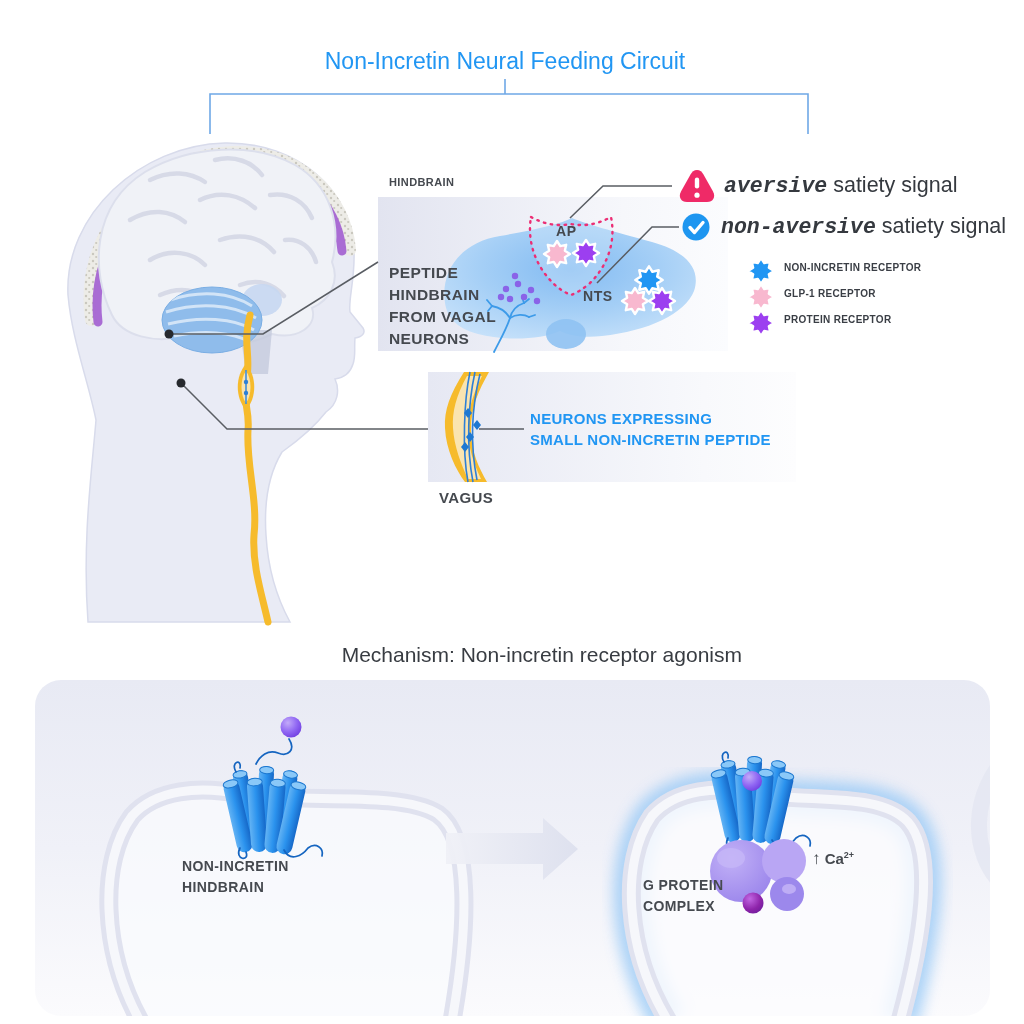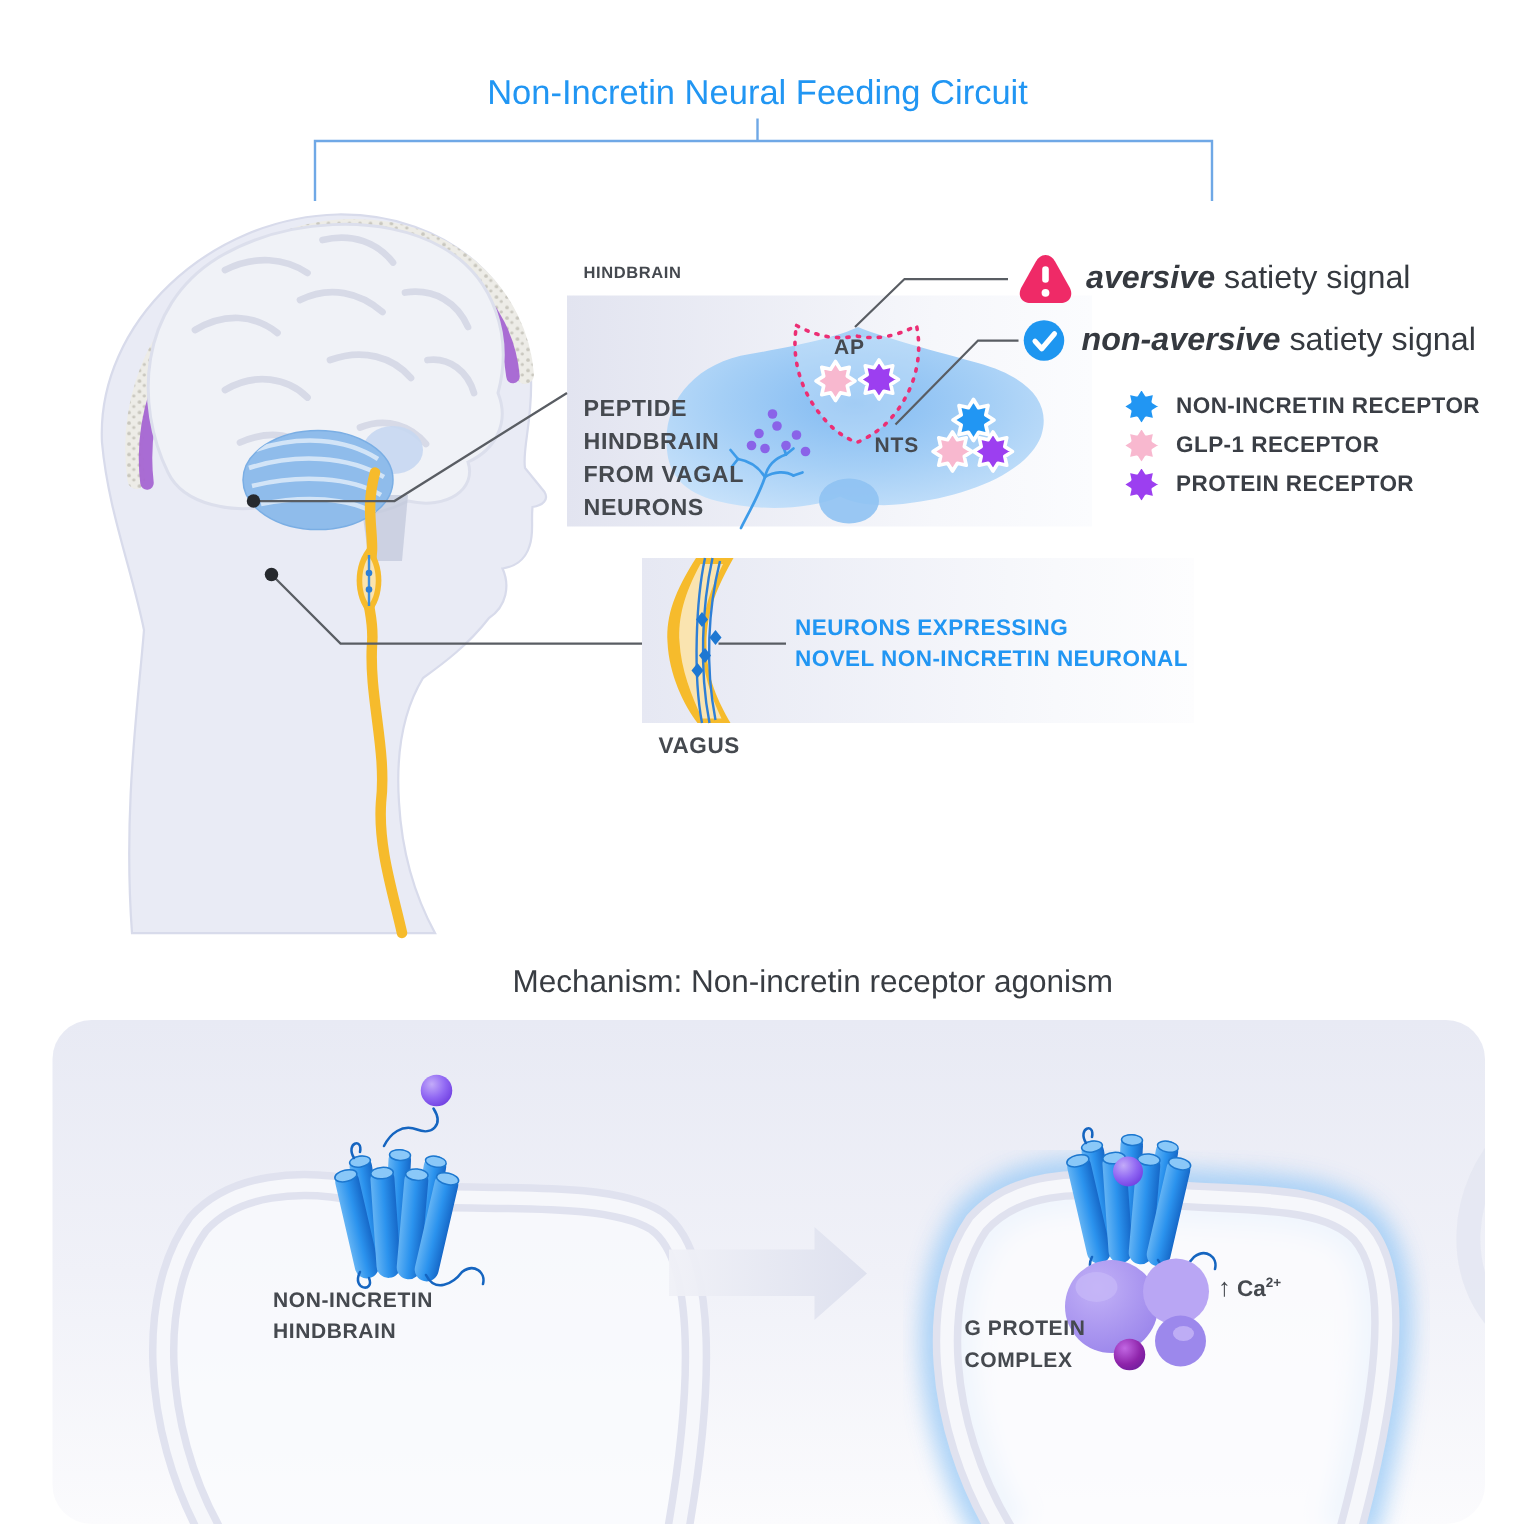--- a/index.html
+++ b/index.html
@@ -4,24 +4,24 @@
 <style>
   html,body{margin:0;padding:0;background:#ffffff;}
   .stage{position:relative;width:1024px;height:1024px;background:#ffffff;overflow:hidden;
          font-family:"Liberation Sans",sans-serif;color:#35393F;}
   .stage svg.scene{position:absolute;left:0;top:0;}
   .lbl{position:absolute;white-space:nowrap;}
   .caps{font-weight:600;letter-spacing:.4px;color:#45494F;}
   .t-title{font-size:23px;font-weight:500;color:#2196F3;text-align:center;}
   .t-mech{font-size:21px;font-weight:500;color:#383C42;text-align:right;}
   .sig{font-size:21.5px;color:#35393F;}
-  .sig .em{font-style:italic;font-weight:700;}
+  .sig .em{font-style:italic;font-weight:700;font-family:Liberation Mono, monospace;}
   .blue-note{color:#2196F3;font-weight:600;font-size:15px;letter-spacing:.3px;line-height:21px;}
   .small-caps{font-size:14px;line-height:19px;}
-  .leg{font-size:15px;font-weight:600;letter-spacing:.3px;color:#3A3E45;}
+  .leg{font-size:10px;font-weight:600;letter-spacing:.3px;color:#3A3E45;}
   .ca{font-size:15px;font-weight:600;color:#45494F;}
   .ca .arr{font-size:17px;font-weight:400;}
   .ca sup{font-size:9px;}
 </style>
 </head>
 <body>
 
 <div class="stage">
 
 <svg class="scene" width="1024" height="1024" viewBox="0 0 1024 1024">
@@ -320,21 +320,21 @@
 <div class="lbl sig" style="left:721px;top:214px;">
   <span class="em">non-aversive</span><span> satiety signal</span>
 </div>
 
 <div class="lbl leg" style="left:784px;top:262px;">NON-INCRETIN RECEPTOR</div>
 <div class="lbl leg" style="left:784px;top:288px;">GLP-1 RECEPTOR</div>
 <div class="lbl leg" style="left:784px;top:314px;">PROTEIN RECEPTOR</div>
 
 <div class="lbl blue-note" style="left:530px;top:408px;">
   <div>NEURONS EXPRESSING</div>
-  <div>NOVEL NON-INCRETIN NEURONAL</div>
+  <div>SMALL NON-INCRETIN PEPTIDE</div>
 </div>
 <div class="lbl caps" style="left:439px;top:489px;font-size:15px;">VAGUS</div>
 
 <div class="lbl t-mech" style="left:242px;top:643px;width:500px;">Mechanism: Non-incretin receptor agonism</div>
 
 
 <div class="lbl caps small-caps" style="left:182px;top:856px;line-height:21px;">
   <div>NON-INCRETIN</div>
   <div>HINDBRAIN</div>
 </div>

